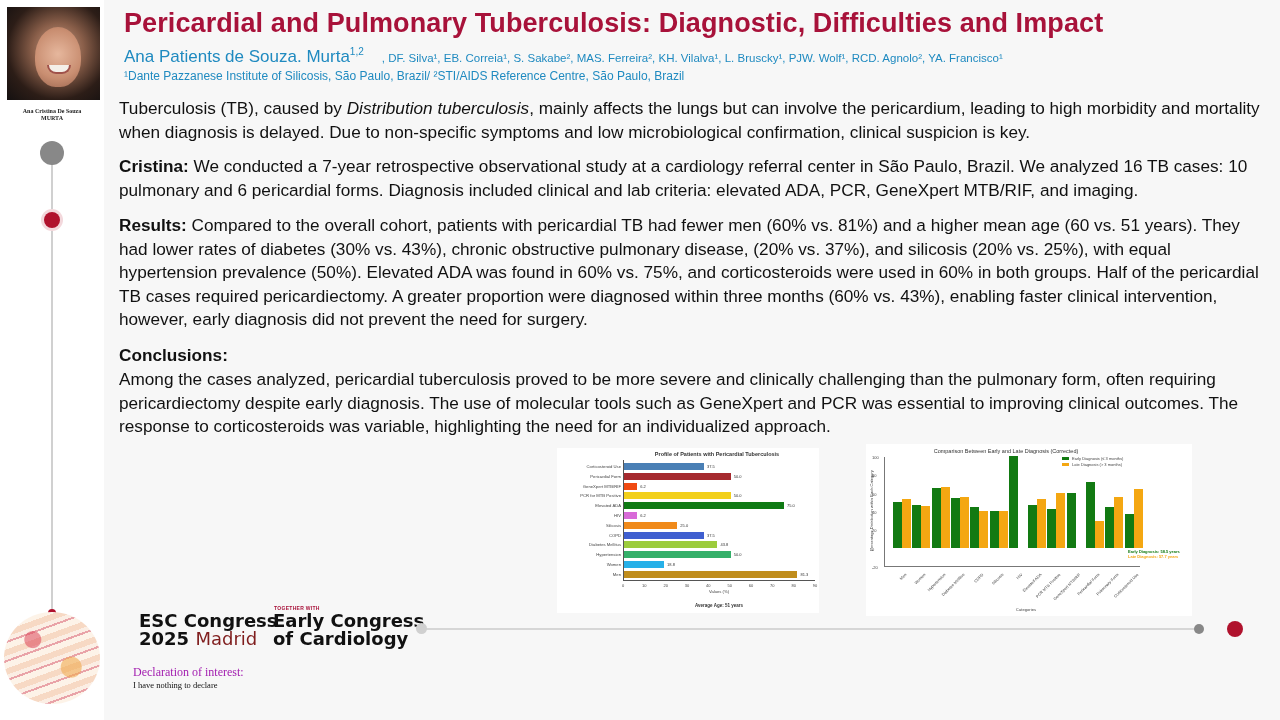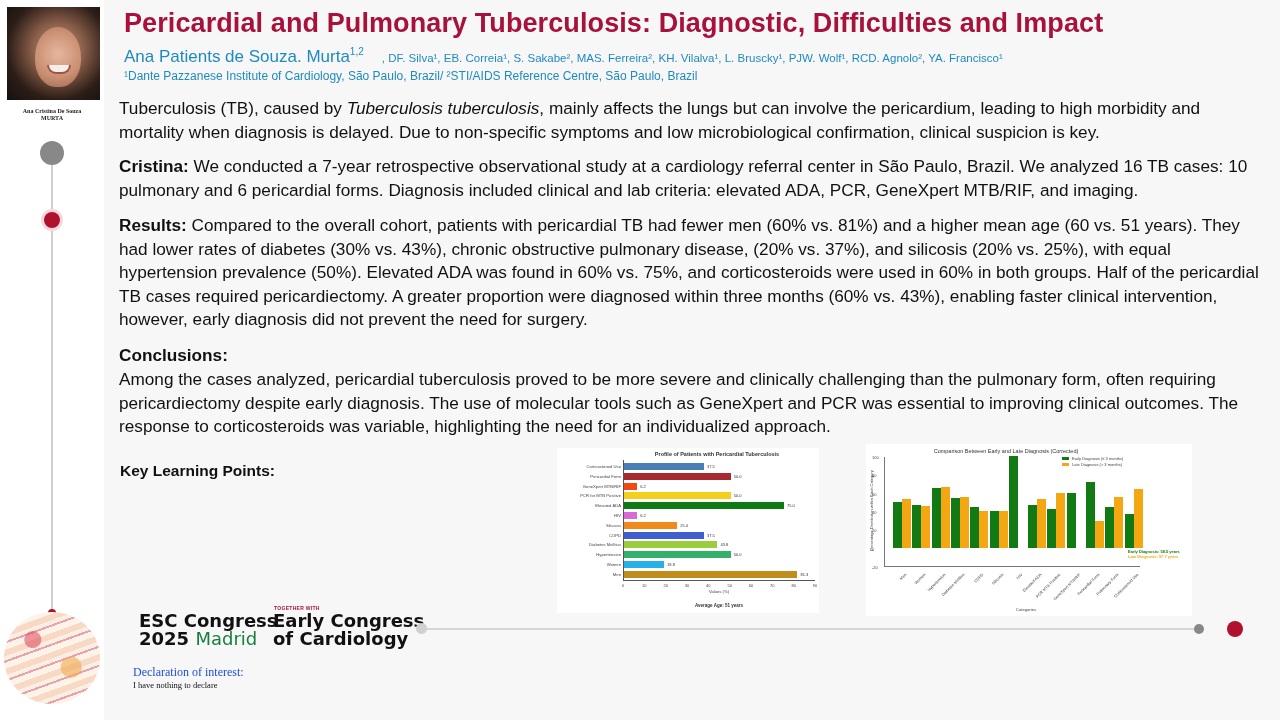--- a/index.html
+++ b/index.html
@@ -110,30 +110,30 @@
   .chart2 .b { position: absolute; width: 9px; }
   .chart2 .b.e { left: 0; background: #127a12; }
   .chart2 .b.l { left: 9px; background: #f4a712; }
   .chart2 .xl { position: absolute; top: 128px; font-size: 4px; color: #444; transform: rotate(-45deg); transform-origin: right top; white-space: nowrap; text-align: right; width: 60px; }
   .chart2 .xlabel { position: absolute; left: 60px; top: 163px; width: 200px; text-align: center; font-size: 4.2px; color: #444; }
   .chart2 .legend { position: absolute; left: 196px; top: 12px; font-size: 4px; color: #444; line-height: 6px; }
   .chart2 .legend .sw { display: inline-block; width: 7px; height: 3px; margin-right: 3px; vertical-align: middle; }
   .chart2 .ages { position: absolute; left: 262px; top: 105px; font-size: 4px; line-height: 5px; font-weight: bold; }
 
   .logo-esc { position: absolute; left: 139px; top: 612px; font-size: 18px; font-weight: bold; line-height: 18px; color: #111; font-family: "DejaVu Sans", sans-serif; }
-  .logo-esc .madrid { font-weight: normal; color: #15803d; }
+  .logo-esc .madrid { font-weight: normal; color: #7f1d1d; }
   .logo-wcc-tag { position: absolute; left: 274px; top: 605px; font-size: 5px; font-weight: bold; color: #a8123a; letter-spacing: 0.3px; }
   .logo-wcc { position: absolute; left: 273px; top: 612px; font-size: 18px; font-weight: bold; line-height: 18px; color: #111; font-family: "DejaVu Sans", sans-serif; }
 
   .nav-line { position: absolute; left: 422px; top: 628px; width: 778px; height: 2px; background: #d6d6d6; }
   .nav-start { position: absolute; left: 416px; top: 623px; width: 11px; height: 11px; border-radius: 50%; background: #d0d0d0; }
   .nav-gray { position: absolute; left: 1194px; top: 624px; width: 10px; height: 10px; border-radius: 50%; background: #888; }
   .nav-red { position: absolute; left: 1227px; top: 621px; width: 16px; height: 16px; border-radius: 50%; background: #b0122d; }
 
-  .decl-head { position: absolute; left: 133px; top: 665px; font-family: "Liberation Serif", serif; font-size: 12px; color: #1d4ed8; }
+  .decl-head { position: absolute; left: 133px; top: 665px; font-family: "Liberation Serif", serif; font-size: 12px; color: #a21caf; }
   .decl-body { position: absolute; left: 133px; top: 680px; font-family: "Liberation Serif", serif; font-size: 8.5px; color: #111; }
 </style>
 </head>
 <body>
 
 <div class="left-strip"></div>
 <div class="photo">
   <div class="face"></div>
   <div class="smile"></div>
 </div>
@@ -144,36 +144,35 @@
 <div class="timeline-line"></div>
 <div class="dot-gray"></div>
 <div class="dot-red"></div>
 <div class="ornament-cap"></div>
 <div class="ornament"></div>
 
 <div class="title">Pericardial and Pulmonary Tuberculosis: Diagnostic, Difficulties and Impact</div>
 <div class="authors">
   <span class="lead"><span>Ana Patients de Souza. Murta</span><sup>1,2</sup></span><span class="rest">, DF. Silva¹, EB. Correia¹, S. Sakabe², MAS. Ferreira², KH. Vilalva¹, L. Bruscky¹, PJW. Wolf¹, RCD. Agnolo², YA. Francisco¹</span>
 </div>
-<div class="affil">¹Dante Pazzanese Institute of Cardiology, São Paulo, Brazil/ ²STI/AIDS Reference Centre, São Paulo, Brazil</div>
+<div class="affil">¹Dante Pazzanese Institute of Silicosis, São Paulo, Brazil/ ²STI/AIDS Reference Centre, São Paulo, Brazil</div>
 
 <div class="para p-intro">
-  <span>Tuberculosis (TB), caused by </span><i>Tuberculosis tuberculosis</i><span>, mainly affects the lungs but can involve the pericardium, leading to high morbidity and mortality when diagnosis is delayed. Due to non-specific symptoms and low microbiological confirmation, clinical suspicion is key.</span>
+  <span>Tuberculosis (TB), caused by </span><i>Distribution tuberculosis</i><span>, mainly affects the lungs but can involve the pericardium, leading to high morbidity and mortality when diagnosis is delayed. Due to non-specific symptoms and low microbiological confirmation, clinical suspicion is key.</span>
 </div>
 <div class="para p-methods">
   <b>Cristina:</b><span> We conducted a 7-year retrospective observational study at a cardiology referral center in São Paulo, Brazil. We analyzed 16 TB cases: 10 pulmonary and 6 pericardial forms. Diagnosis included clinical and lab criteria: elevated ADA, PCR, GeneXpert MTB/RIF, and imaging.</span>
 </div>
 <div class="para p-results">
   <b>Results:</b><span> Compared to the overall cohort, patients with pericardial TB had fewer men (60% vs. 81%) and a higher mean age (60 vs. 51 years). They had lower rates of diabetes (30% vs. 43%), chronic obstructive pulmonary disease, (20% vs. 37%), and silicosis (20% vs. 25%), with equal hypertension prevalence (50%). Elevated ADA was found in 60% vs. 75%, and corticosteroids were used in 60% in both groups. Half of the pericardial TB cases required pericardiectomy. A greater proportion were diagnosed within three months (60% vs. 43%), enabling faster clinical intervention, however, early diagnosis did not prevent the need for surgery.</span>
 </div>
 <div class="para p-concl-head">Conclusions:</div>
 <div class="para p-concl">Among the cases analyzed, pericardial tuberculosis proved to be more severe and clinically challenging than the pulmonary form, often requiring pericardiectomy despite early diagnosis. The use of molecular tools such as GeneXpert and PCR was essential to improving clinical outcomes. The response to corticosteroids was variable, highlighting the need for an individualized approach.</div>
 
 <div class="klp">
-  <div class="head">Key Learning Points:</div>
 </div>
 
 <div class="chart1" id="chart1">
   <div class="ctitle">Profile of Patients with Pericardial Tuberculosis</div>
   <div class="axis"></div>
   <div class="xaxis"></div>
   <div class="ticks" id="c1ticks">
       <span style="left: 0px;">0</span>
       <span style="left: 21.3333px;">10</span>
       <span style="left: 42.6667px;">20</span>

